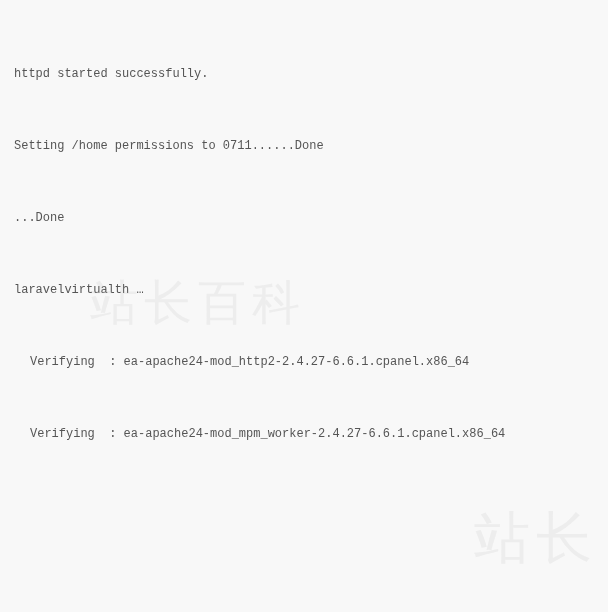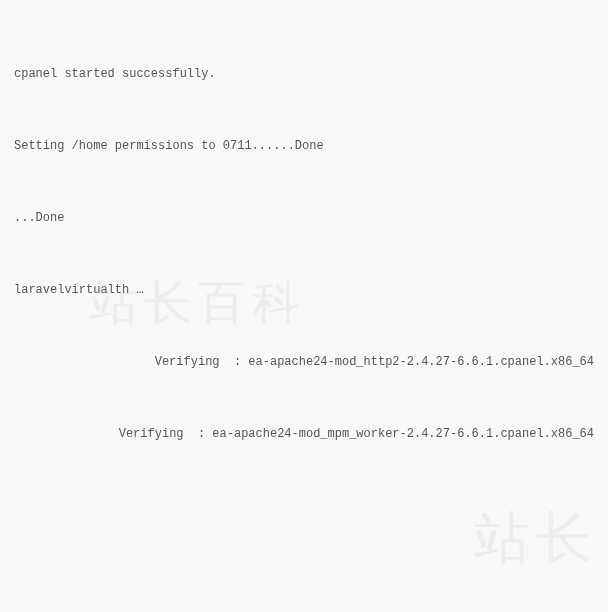--- a/index.html
+++ b/index.html
@@ -20,21 +20,20 @@
       position: relative;
     }
     .terminal-output {
       white-space: pre;
     }
     .line {
       display: block;
     }
     .indent {
       padding-left: 16px;
-      text-align: right;
     }
     .watermark1 {
       position: absolute;
       left: 90px;
       top: 255px;
       font-family: sans-serif;
       font-size: 48px;
       color: rgba(180,180,180,0.16);
       pointer-events: none;
       letter-spacing: 6px;
@@ -50,21 +49,21 @@
       letter-spacing: 6px;
     }
   </style>
 </head>
 <body>
 
 <span class="watermark1">站长百科</span>
 <span class="watermark2">站长</span>
 
 <div class="terminal-output">
-  <span class="line">cpanel started successfully.</span>
+  <span class="line">httpd started successfully.</span>
   <span class="line">Setting /home permissions to 0711......Done</span>
   <span class="line">...Done</span>
   <span class="line">laravelvirtualth …</span>
   <span class="line indent">Verifying  : ea-apache24-mod_http2-2.4.27-6.6.1.cpanel.x86_64</span>
   <span class="line indent">Verifying  : ea-apache24-mod_mpm_worker-2.4.27-6.6.1.cpanel.x86_64</span>
   
   
   
   
   

